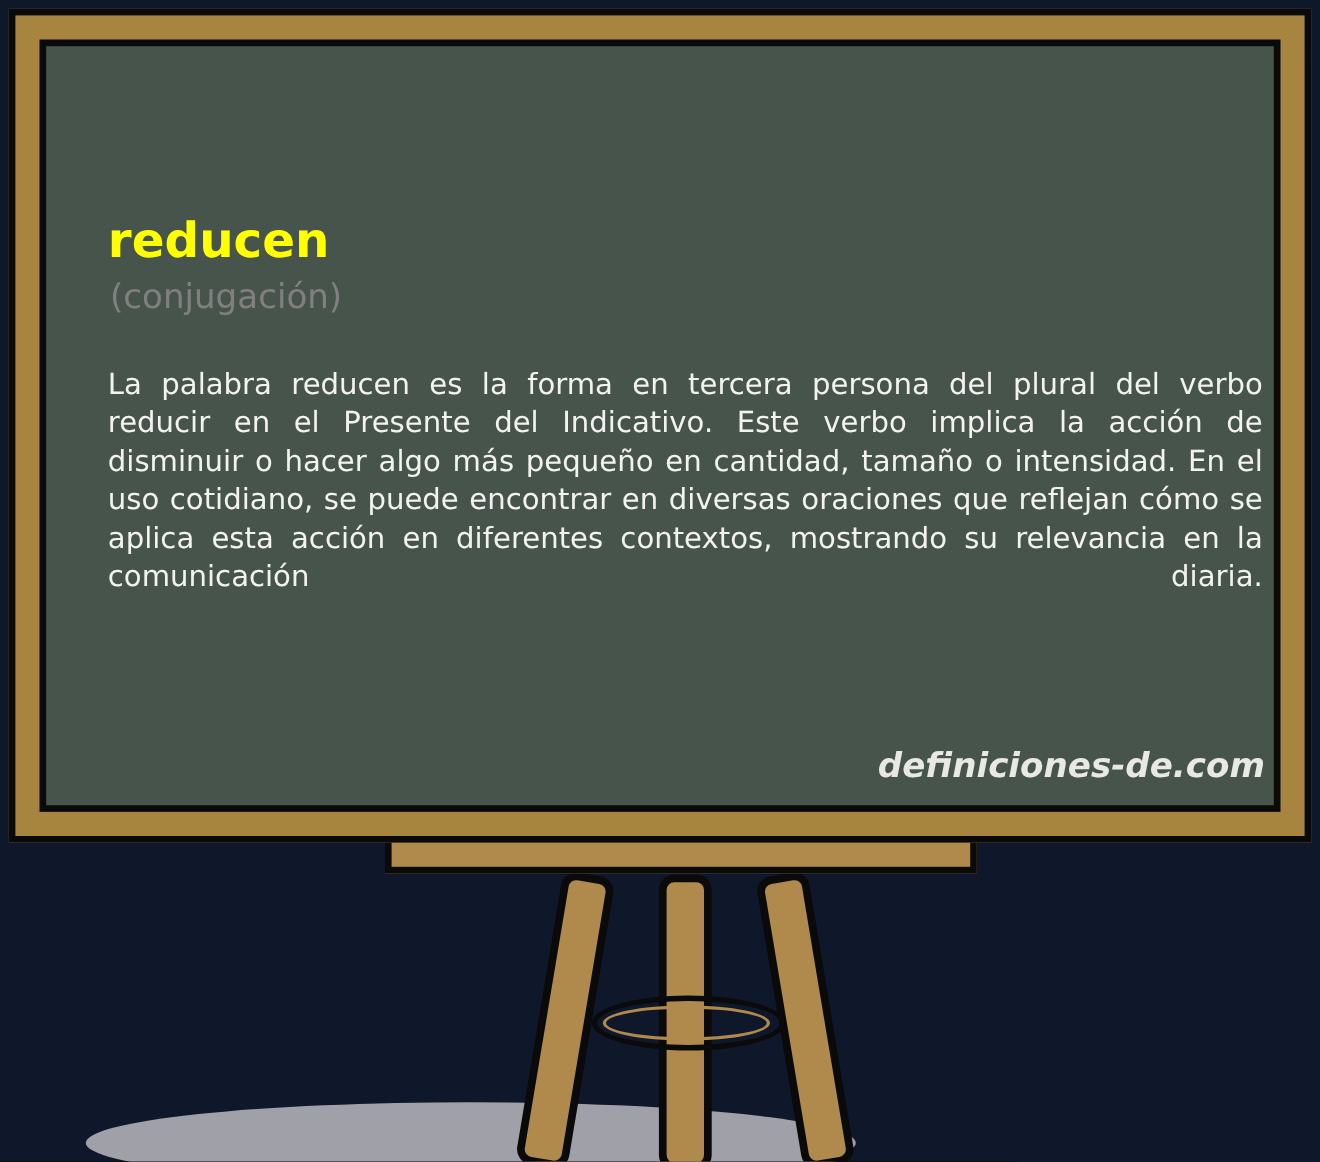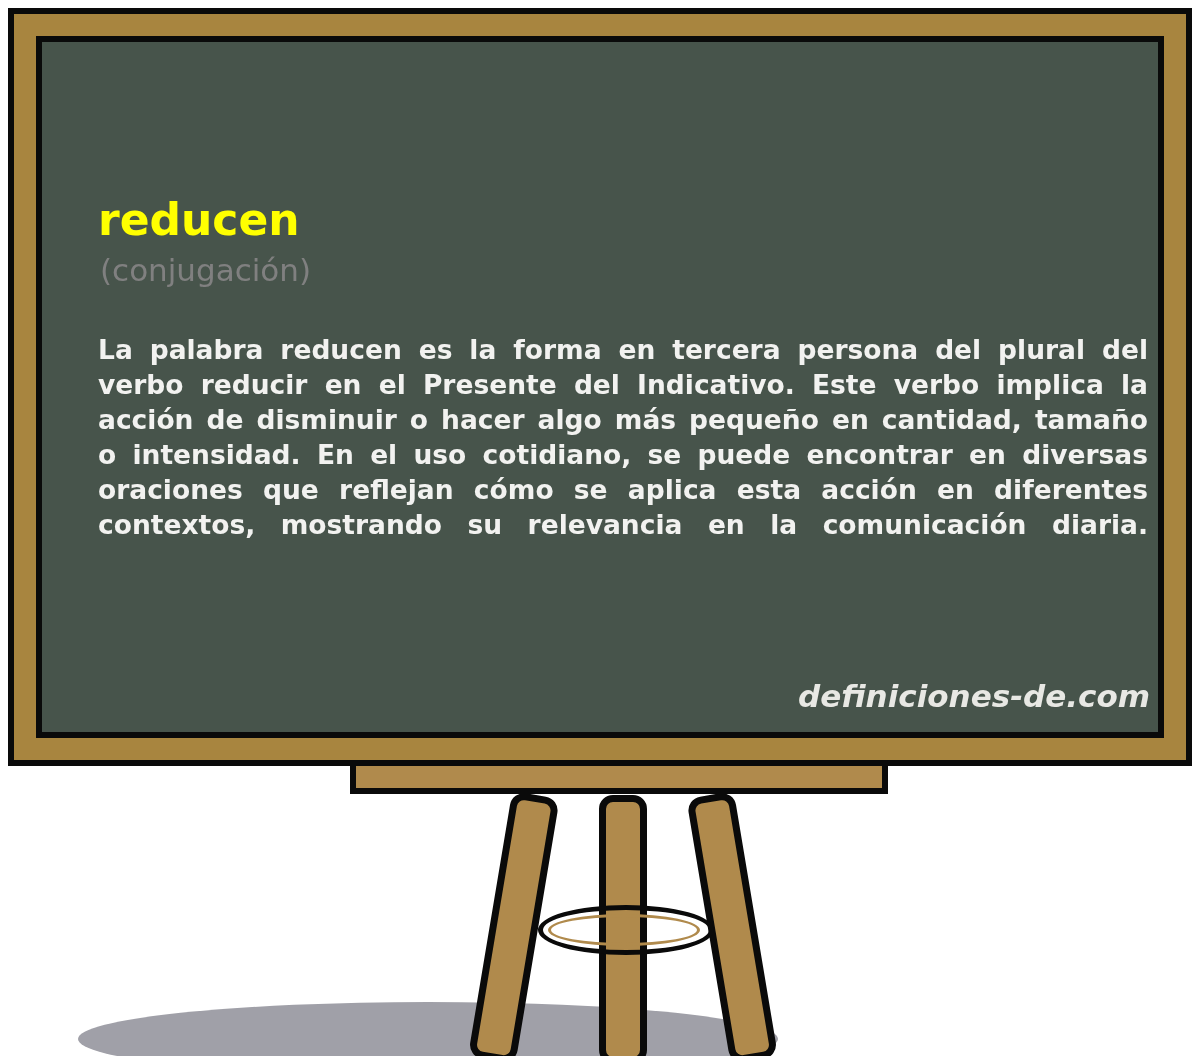--- a/index.html
+++ b/index.html
@@ -11,21 +11,21 @@
     width: 1200px;
     height: 1056px;
     overflow: hidden;
     font-family: "DejaVu Sans", sans-serif;
   }
 
   #stage {
     position: relative;
     width: 1200px;
     height: 1056px;
-    background: #ffffff;
+    background: #0f172a;
   }
 
   
   .floor-shadow {
     position: absolute;
     left: 78px;
     top: 1002px;
     width: 700px;
     height: 74px;
     background: #a0a0a8;
@@ -159,21 +159,21 @@
     white-space: nowrap;
   }
 
   
   .definition {
     position: absolute;
     left: 56px;
     top: 290px;
     width: 1050px;
     font-size: 26.5px;
-    font-weight: bold;
+    font-weight: normal;
     color: #f2f2f0;
     line-height: 35px;
     text-align: justify;
     text-justify: inter-word;
     word-spacing: 1px;
   }
   .definition::after {
     content: "";
     display: inline-block;
     width: 100%;

